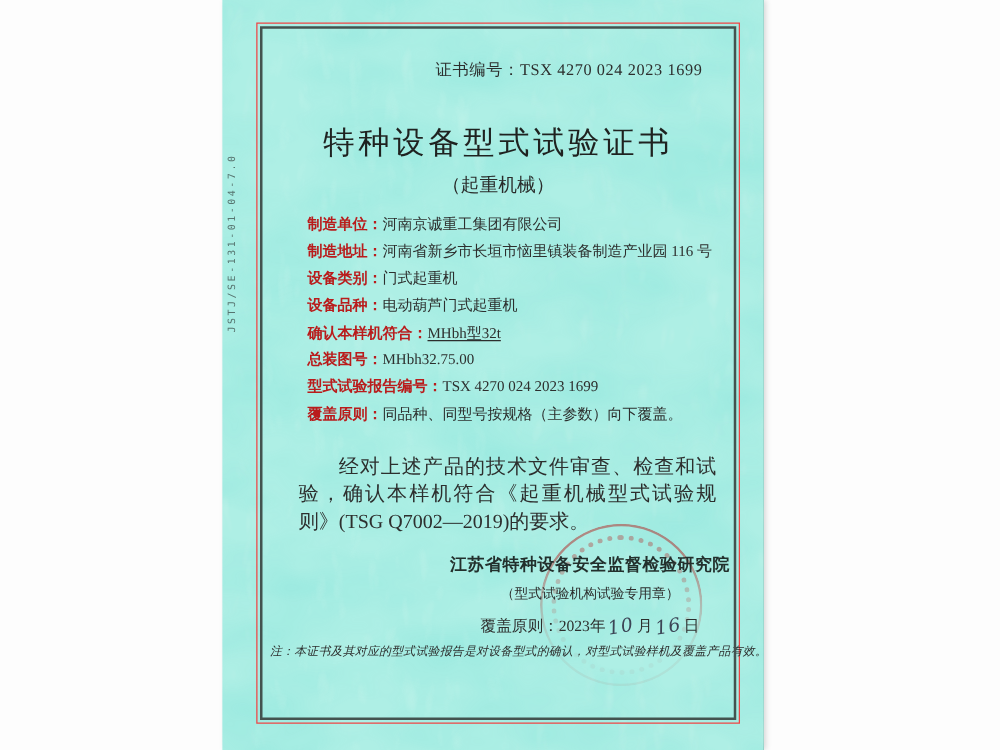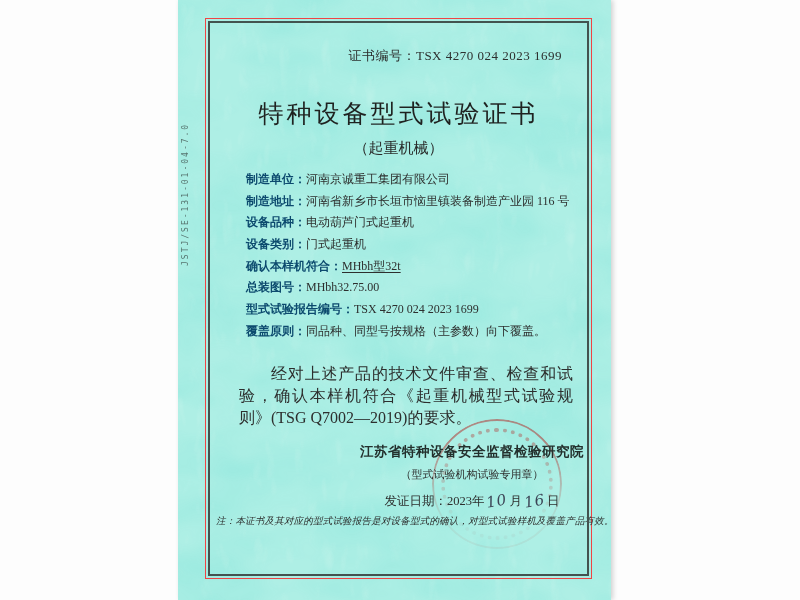--- a/index.html
+++ b/index.html
@@ -33,21 +33,21 @@
              letter-spacing:.5px; white-space:nowrap; }
 
   .title { position:absolute; top:78px; left:0; width:100%; text-align:center;
            font-family:"DejaVu Sans","Liberation Sans",sans-serif;
            font-weight:normal; font-size:25px; letter-spacing:3px; color:#1f2220; }
   .subtitle { position:absolute; top:120px; left:0; width:100%;
               text-align:center; font-size:15px; color:#2a2c2b; }
 
   .fields { position:absolute; top:150px; left:40px; right:16px; }
   .frow { height:21.7px; line-height:21.7px; font-size:12px; white-space:nowrap; }
-  .frow .lbl { font-weight:bold; color:#0c4a6e; }
+  .frow .lbl { font-weight:bold; color:#b91c1c; }
   .frow .val { color:#2d2f2e; }
   .frow .val.u { text-decoration:underline; text-underline-offset:2px; }
 
   .statement { position:absolute; top:344px; left:33px; width:334px;
                font-size:16px; line-height:22px; text-indent:2em;
                text-align:justify; color:#2d2f2e; }
 
   
   .seal { position:absolute; left:226px; top:400px; width:130px; height:130px;
           border-radius:50%; border:2px solid rgba(178,44,40,.55);
@@ -102,24 +102,24 @@
       <div class="subtitle">（起重机械）</div>
 
       <div class="fields">
         <div class="frow">
           <span class="lbl">制造单位：</span><span class="val">河南京诚重工集团有限公司</span>
         </div>
         <div class="frow">
           <span class="lbl">制造地址：</span><span class="val">河南省新乡市长垣市恼里镇装备制造产业园 116 号</span>
         </div>
         <div class="frow">
-          <span class="lbl">设备品种：</span><span class="val">电动葫芦门式起重机</span>
+          <span class="lbl">设备类别：</span><span class="val">门式起重机</span>
         </div>
         <div class="frow">
-          <span class="lbl">设备类别：</span><span class="val">门式起重机</span>
+          <span class="lbl">设备品种：</span><span class="val">电动葫芦门式起重机</span>
         </div>
         <div class="frow">
           <span class="lbl">确认本样机符合：</span><span class="val u">MHbh型32t</span>
         </div>
         <div class="frow">
           <span class="lbl">总装图号：</span><span class="val">MHbh32.75.00</span>
         </div>
         <div class="frow">
           <span class="lbl">型式试验报告编号：</span><span class="val">TSX 4270 024 2023 1699</span>
         </div>
@@ -129,20 +129,20 @@
       </div>
 
       <p class="statement">经对上述产品的技术文件审查、检查和试验，确认本样机符合《起重机械型式试验规则》(TSG Q7002—2019)的要求。</p>
 
       <div class="seal"></div>
 
       <div class="issuer">
         <div class="issuer-name">江苏省特种设备安全监督检验研究院</div>
         <div class="issuer-sealnote">（型式试验机构试验专用章）</div>
         <div class="issue-date">
-          <span>发证日期：2023年</span><span class="hw">10</span><span>月</span><span class="hw">16</span><span>日</span>
+          <span>覆盖原则：2023年</span><span class="hw">10</span><span>月</span><span class="hw">16</span><span>日</span>
         </div>
       </div>
 
       <div class="footnote">注：本证书及其对应的型式试验报告是对设备型式的确认，对型式试验样机及覆盖产品有效。</div>
     </div>
   </div>
 </div>
 
 </body></html>

